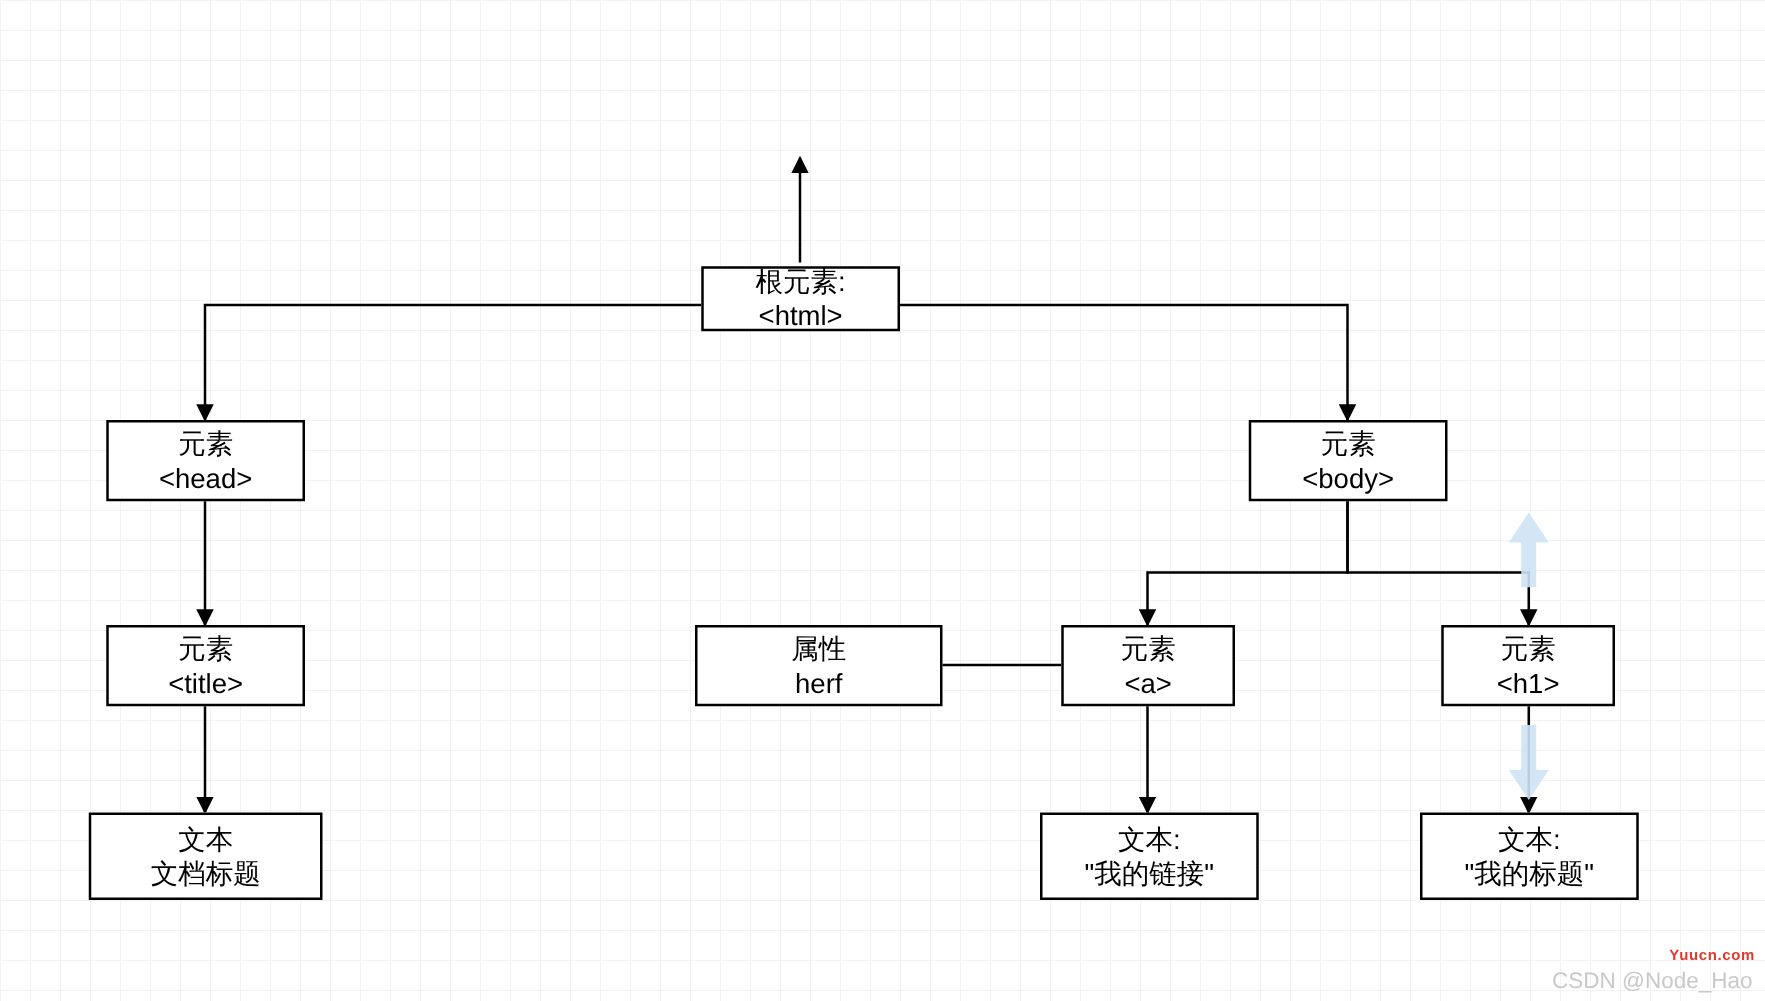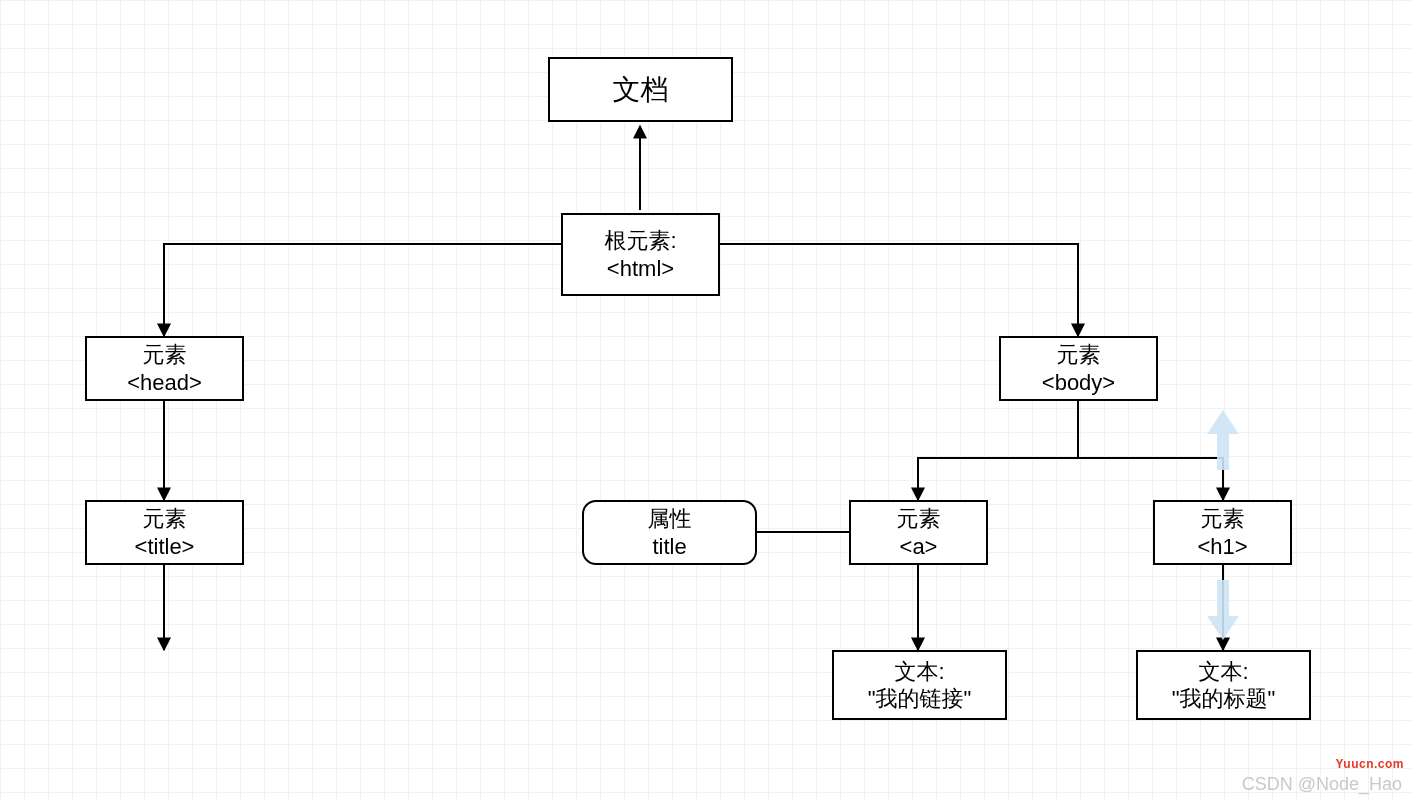--- a/index.html
+++ b/index.html
@@ -95,59 +95,60 @@
       <polyline points="1078,400 1078,458 1223,458 1223,500" marker-end="url(#arrow)"></polyline>
 
       <line x1="849" y1="532" x2="732" y2="532" marker-end="url(#arrow)"></line>
 
       <line x1="918" y1="564" x2="918" y2="650" marker-end="url(#arrow)"></line>
 
       <line x1="1223" y1="564" x2="1223" y2="650" marker-end="url(#arrow)"></line>
     </g>
   </svg>
 
-  <div class="node" style="left:548px;top:57px;width:185px;height:65px;font-size:28px;">
-    <span>文档</span>
-  </div>
 
-  <div class="node" style="left:561px;top:213px;width:159px;height:83px;">
+  <div class="node" style="left:561px;top:213px;width:159px;height:52px;">
     <span>根元素:</span>
     <span>&lt;html&gt;</span>
   </div>
 
   <div class="node" style="left:85px;top:336px;width:159px;height:65px;">
     <span>元素</span>
     <span>&lt;head&gt;</span>
   </div>
 
   <div class="node" style="left:999px;top:336px;width:159px;height:65px;">
     <span>元素</span>
     <span>&lt;body&gt;</span>
   </div>
 
   <div class="node" style="left:85px;top:500px;width:159px;height:65px;">
     <span>元素</span>
     <span>&lt;title&gt;</span>
   </div>
 
-  <div class="node" style="left:582px;top:500px;width:175px;height:65px;border-radius:14px;">
+  <div class="node" style="left:556px;top:500px;width:198px;height:65px;">
     <span>属性</span>
-    <span>title</span>
+    <span>herf</span>
   </div>
 
   <div class="node" style="left:849px;top:500px;width:139px;height:65px;">
     <span>元素</span>
     <span>&lt;a&gt;</span>
   </div>
 
   <div class="node" style="left:1153px;top:500px;width:139px;height:65px;">
     <span>元素</span>
     <span>&lt;h1&gt;</span>
   </div>
 
+  <div class="node" style="left:71px;top:650px;width:187px;height:70px;">
+    <span>文本</span>
+    <span>文档标题</span>
+  </div>
 
   <div class="node" style="left:832px;top:650px;width:175px;height:70px;">
     <span>文本:</span>
     <span>"我的链接"</span>
   </div>
 
   <div class="node" style="left:1136px;top:650px;width:175px;height:70px;">
     <span>文本:</span>
     <span>"我的标题"</span>
   </div>

